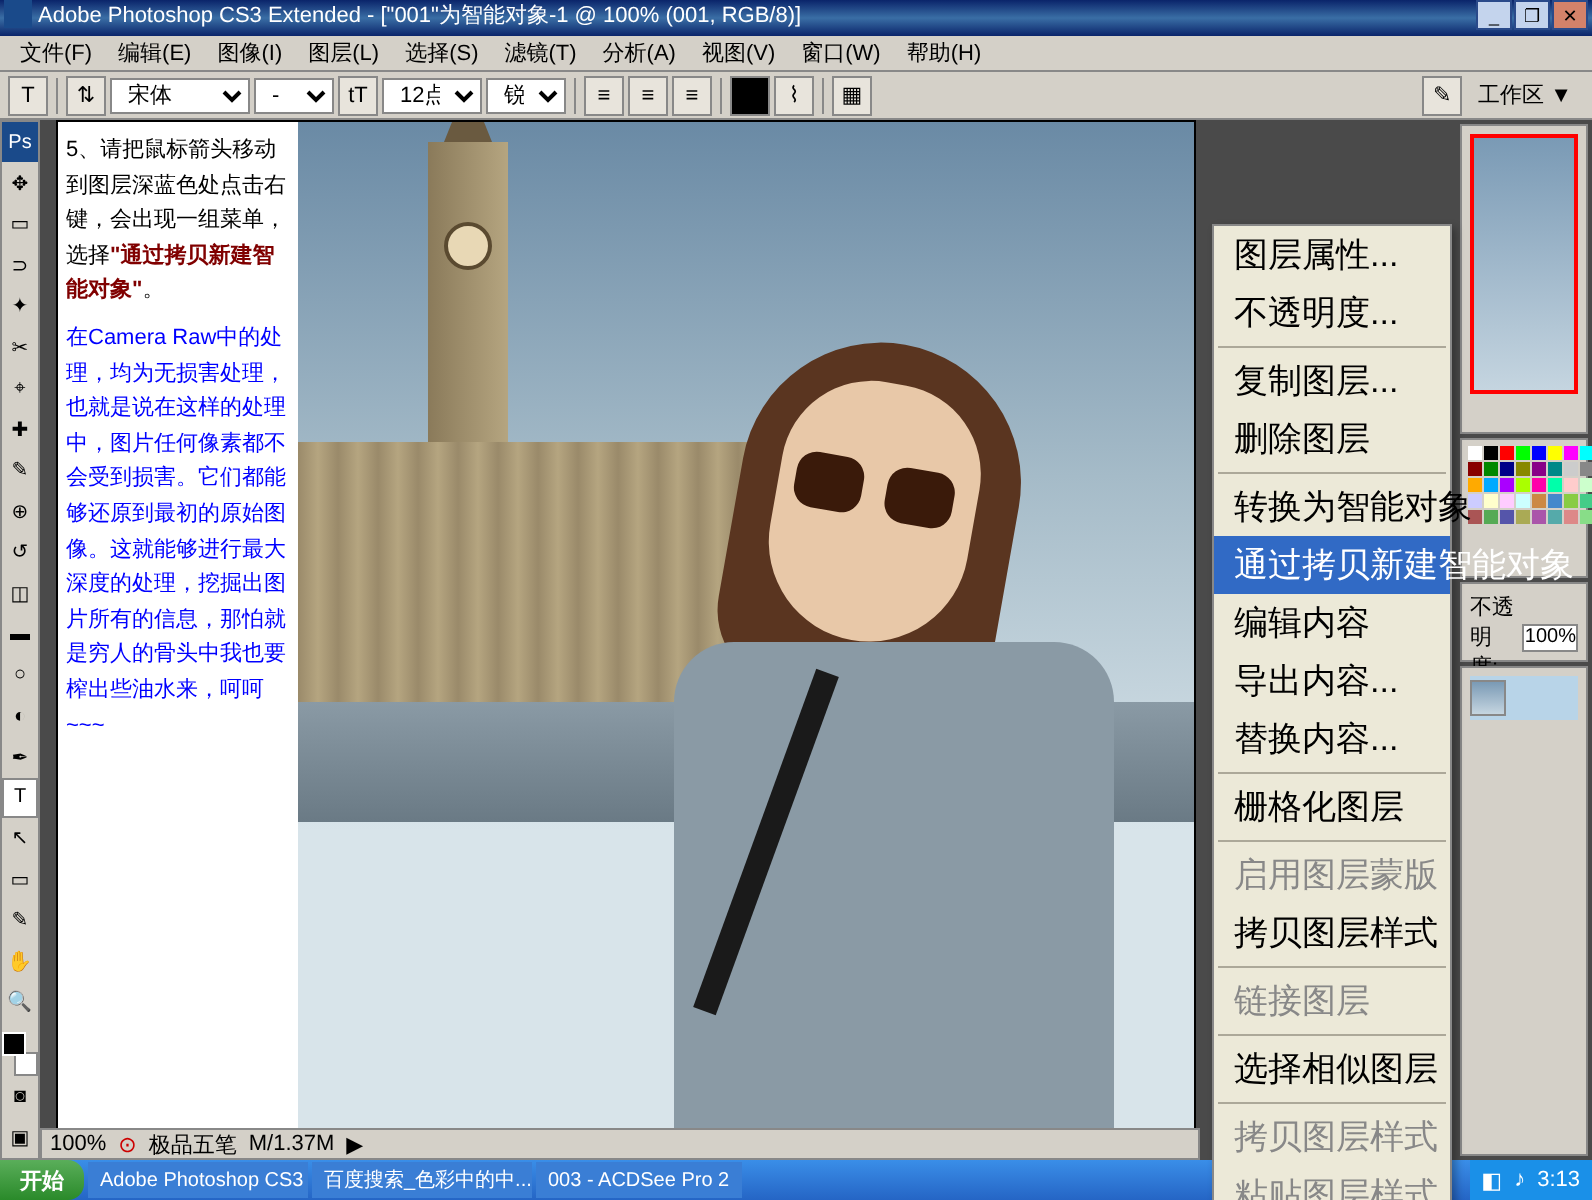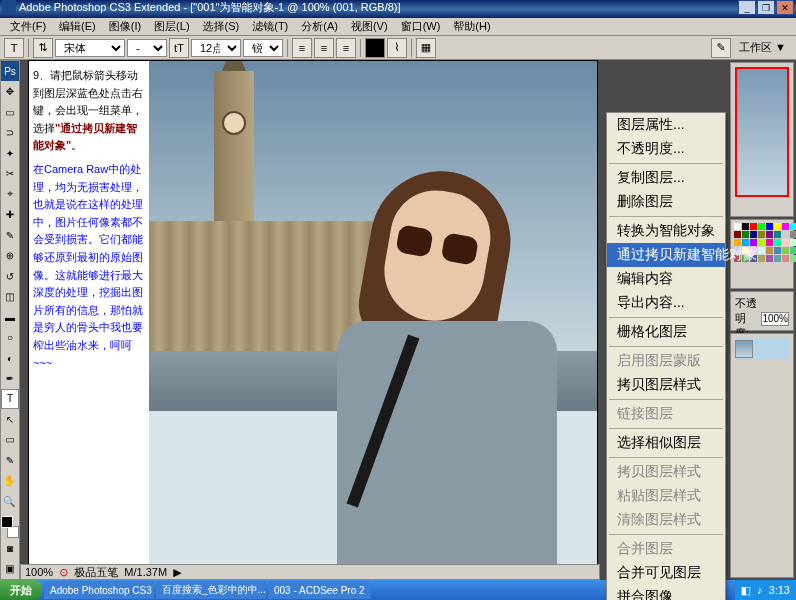--- a/index.html
+++ b/index.html
@@ -40,21 +40,21 @@
 .person{position:absolute;right:40px;top:100px;width:240px;height:400px}
 .head{width:100px;height:130px;background:#e8c8a8;border-radius:45px 45px 50px 50px;position:absolute;top:30px;left:70px;transform:rotate(10deg)}
 .hair{position:absolute;top:10px;left:50px;width:140px;height:180px;background:#5a3520;border-radius:70px 70px 40px 40px;transform:rotate(10deg)}
 .glasses{position:absolute;top:70px;left:80px;width:80px;height:30px;transform:rotate(10deg);z-index:3}
 .lens{width:34px;height:28px;background:#3a1a0a;border-radius:10px;position:absolute}
 .lens.l{left:0}.lens.r{right:0}
 .body{position:absolute;top:160px;left:20px;width:220px;height:260px;background:#8a9aa5;border-radius:30px 30px 0 0}
 .strap{position:absolute;top:170px;left:60px;width:12px;height:180px;background:#1a1a1a;transform:rotate(20deg)}
 .watermark{position:absolute;top:8px;right:10px;color:#fff;font-size:14px;z-index:10}
 .ctx-menu{position:absolute;top:112px;left:606px;width:120px;background:#ece9d8;border:1px solid #888;box-shadow:2px 2px 4px rgba(0,0,0,.3);z-index:100}
-.ctx-item{padding:3px 10px;font-size:14px;cursor:pointer;white-space:nowrap}
+.ctx-item{padding:3px 10px;font-size:17px;cursor:pointer;white-space:nowrap}
 .ctx-item.hi{background:#316ac5;color:#fff}
 .ctx-item.dis{color:#888}
 .ctx-sep{height:1px;background:#aca899;margin:2px 2px}
 .panels{width:68px;background:#4a4a4a;display:flex;flex-direction:column;gap:2px;padding:2px}
 .panel-nav{height:155px;background:#d4d0c8;border:1px solid #888;position:relative}
 .nav-thumb{margin:4px;height:130px;background:linear-gradient(#7a9ab5,#c5d5e0);border:2px solid #f00;position:relative}
 .panel-color{height:70px;background:#d4d0c8;border:1px solid #888;padding:3px}
 .color-grid{display:grid;grid-template-columns:repeat(8,1fr);gap:1px}
 .csw{width:7px;height:7px}
 .panel-opacity{height:40px;background:#d4d0c8;border:1px solid #888;padding:2px;font-size:10px}
@@ -146,21 +146,21 @@
       <div class="sw-fg"></div>
       <div class="sw-bg"></div>
     </div>
     <div class="tool">◙</div>
     <div class="tool">▣</div>
   </div>
 
   <div class="canvas-area">
     <div class="document">
       <div class="doc-text">
-        <div class="p1"><span>9、请把鼠标箭头移动到图层深蓝色处点击右键，会出现一组菜单，选择</span><span class="em">"通过拷贝新建智能对象"</span><span>。</span></div>
+        <div class="p1"><span>5、请把鼠标箭头移动到图层深蓝色处点击右键，会出现一组菜单，选择</span><span class="em">"通过拷贝新建智能对象"</span><span>。</span></div>
         <div class="p2">在Camera Raw中的处理，均为无损害处理，也就是说在这样的处理中，图片任何像素都不会受到损害。它们都能够还原到最初的原始图像。这就能够进行最大深度的处理，挖掘出图片所有的信息，那怕就是穷人的骨头中我也要榨出些油水来，呵呵~~~</div>
       </div>
       <div class="doc-img">
         <div class="sky"></div>
         <div class="bigben">
             <div class="clock"></div>
           </div>
         <div class="palace"></div>
         <div class="water"></div>
         <div class="person">
@@ -247,20 +247,21 @@
     <div class="ctx-item">图层属性...</div>
     <div class="ctx-item">不透明度...</div>
     <div class="ctx-sep"></div>
     <div class="ctx-item">复制图层...</div>
     <div class="ctx-item">删除图层</div>
     <div class="ctx-sep"></div>
     <div class="ctx-item">转换为智能对象</div>
     <div class="ctx-item hi">通过拷贝新建智能对象</div>
     <div class="ctx-item">编辑内容</div>
     <div class="ctx-item">导出内容...</div>
+    <div class="ctx-item">替换内容...</div>
     <div class="ctx-sep"></div>
     <div class="ctx-item">栅格化图层</div>
     <div class="ctx-sep"></div>
     <div class="ctx-item dis">启用图层蒙版</div>
     <div class="ctx-item">拷贝图层样式</div>
     <div class="ctx-sep"></div>
     <div class="ctx-item dis">链接图层</div>
     <div class="ctx-sep"></div>
     <div class="ctx-item">选择相似图层</div>
     <div class="ctx-sep"></div>

